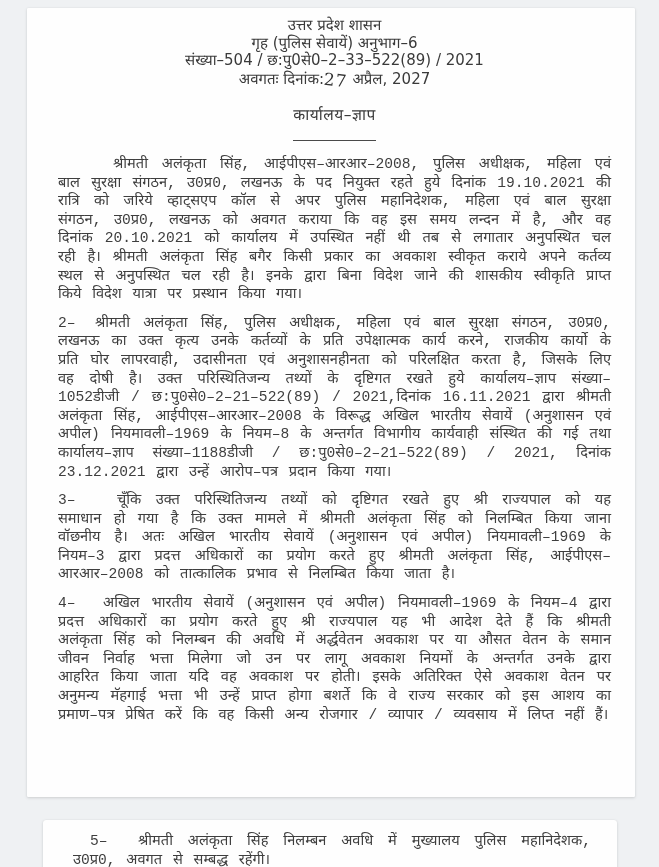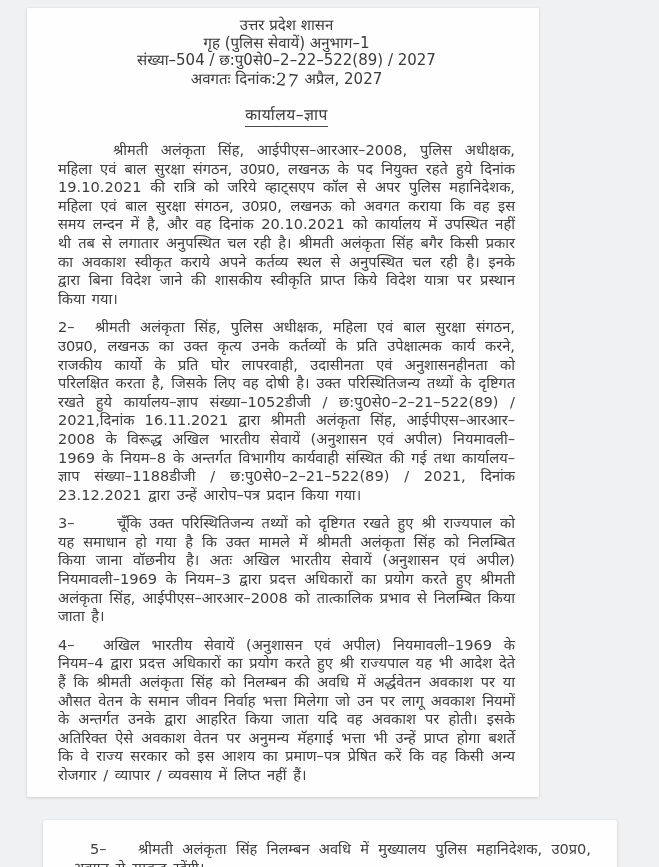--- a/index.html
+++ b/index.html
@@ -19,21 +19,21 @@
   }
   .page {
     position: absolute;
     background: #fefefe;
     box-shadow: 0 1px 3px rgba(60,64,67,0.18), 0 0 1px rgba(60,64,67,0.12);
     color: #3e3e3e;
   }
   .page-1 {
     left: 27px;
     top: 8px;
-    width: 512px;
+    width: 608px;
     height: 789px;
     border-radius: 1px;
     padding: 9px 24px 0 31px;
     box-sizing: border-box;
   }
   .page-2 {
     left: 43px;
     top: 820px;
     width: 574px;
     height: 70px;
@@ -58,51 +58,52 @@
   }
   .doc-title-wrap {
     text-align: center;
     margin-top: 15px;
   }
   .doc-title {
     display: inline-block;
     font-size: 15.5px;
     color: #3a3a3a;
     border-bottom: 1px solid #4a4a4a;
-    padding-bottom: 1px;
+    padding-bottom: 15px;
     letter-spacing: 0.5px;
   }
   .body-text { margin-top: 14px; }
   .para {
-    margin: 8px 0 10px 0;
+    margin: 0 0 10px 0;
     text-align: justify;
     font-size: 14.6px;
     line-height: 18.6px;
     color: #3e3e3e;
     word-spacing: 2px;
+    font-family: Liberation Mono, monospace;
   }
   .para-first { text-indent: 55px; }
   .num { display: inline-block; text-indent: 0; }
   .para[data-name="paragraph-2"] .num { width: 37px; }
   .para[data-name="paragraph-3"] .num { width: 59px; }
   .para[data-name="paragraph-4"] .num { width: 45px; }
   .para[data-name="paragraph-5"] .num { width: 48px; }
   .para-5 { text-indent: 17px; margin-bottom: 0; }
 </style>
 </head>
 <body>
 
 <div class="stage" data-name="document-viewer">
 
   <div class="page page-1" data-name="scanned-page-1">
 
     <div class="doc-header" data-name="letterhead">
       <div data-name="government-name">उत्तर प्रदेश शासन</div>
-      <div data-name="department-section">गृह (पुलिस सेवायें) अनुभाग–1</div>
-      <div data-name="reference-number">संख्या–504 / छ:पु0से0–2–22–522(89) / 2027</div>
+      <div data-name="department-section">गृह (पुलिस सेवायें) अनुभाग–6</div>
+      <div data-name="reference-number">संख्या–504 / छ:पु0से0–2–33–522(89) / 2021</div>
       <div data-name="place-and-date"><span data-name="date-prefix">अवगतः दिनांक:</span><span class="handwritten" data-name="handwritten-date-day">27</span><span data-name="date-rest"> अप्रैल, 2027</span></div>
     </div>
 
     <div class="doc-title-wrap" data-name="document-title-row">
       <span class="doc-title" data-name="document-title">कार्यालय–ज्ञाप</span>
     </div>
 
     <div class="body-text" data-name="order-body">
 
       <p class="para para-first" data-name="paragraph-1"><span data-name="paragraph-1-text">श्रीमती अलंकृता सिंह, आईपीएस–आरआर–2008, पुलिस अधीक्षक, महिला एवं बाल सुरक्षा संगठन, उ0प्र0, लखनऊ के पद नियुक्त रहते हुये दिनांक 19.10.2021 की रात्रि को जरिये व्हाट्सएप कॉल से अपर पुलिस महानिदेशक, महिला एवं बाल सुरक्षा संगठन, उ0प्र0, लखनऊ को अवगत कराया कि वह इस समय लन्दन में है, और वह दिनांक 20.10.2021 को कार्यालय में उपस्थित नहीं थी तब से लगातार अनुपस्थित चल रही है। श्रीमती अलंकृता सिंह बगैर किसी प्रकार का अवकाश स्वीकृत कराये अपने कर्तव्य स्थल से अनुपस्थित चल रही है। इनके द्वारा बिना विदेश जाने की शासकीय स्वीकृति प्राप्त किये विदेश यात्रा पर प्रस्थान किया गया।</span></p>

